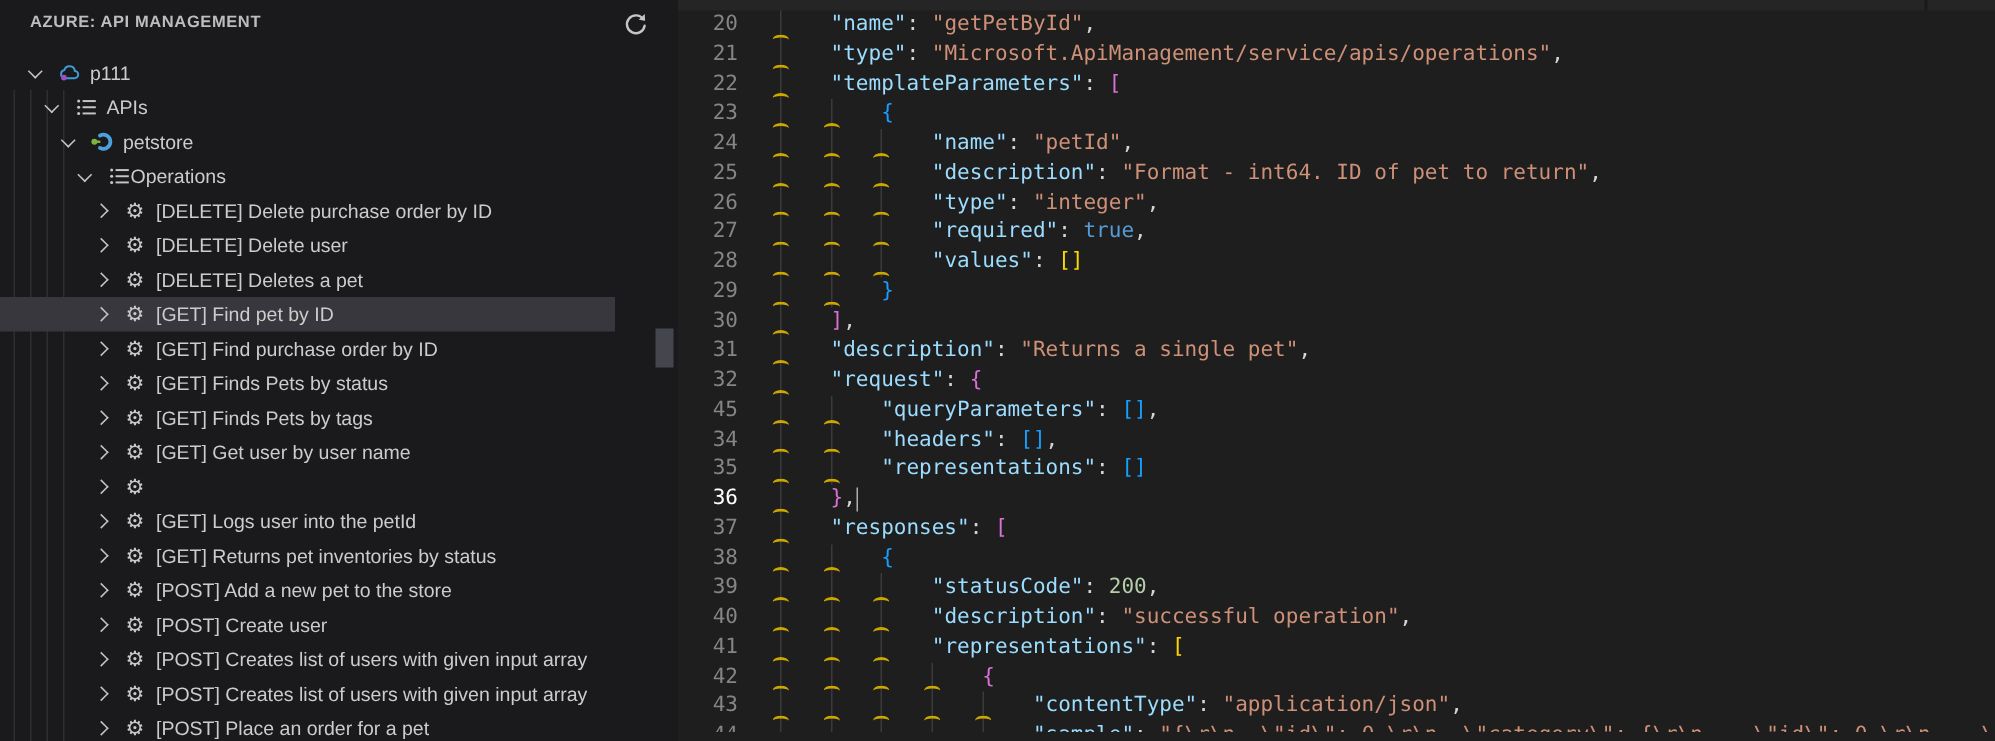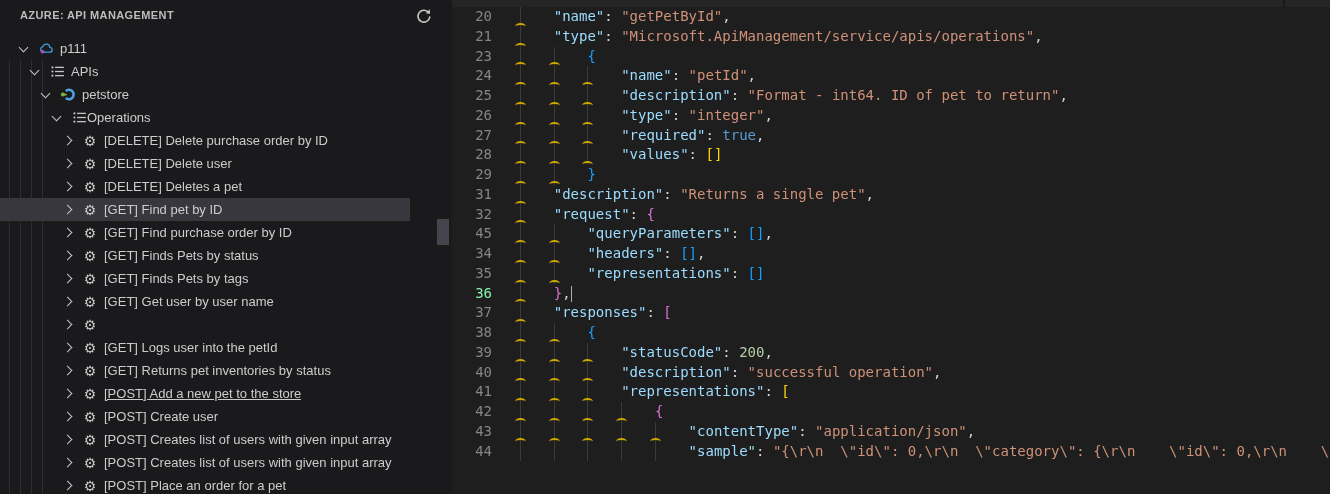--- a/index.html
+++ b/index.html
@@ -28,21 +28,21 @@
 
   
   #editor{position:absolute;left:452px;top:0;width:878px;height:488px;background:#1e1e1e;overflow:hidden;}
   #editor-top-edge{position:absolute;left:0;top:0;width:878px;height:7px;background:#252526;}
   #top-edge-divider{position:absolute;left:831px;top:0;width:2px;height:7px;background:#1a1a1a;}
   #code{position:absolute;left:0;top:7px;width:878px;
         font-family:"DejaVu Sans Mono",monospace;font-size:14px;}
   .line{position:relative;height:19.75px;line-height:19.75px;display:flex;}
   .ln{flex:none;width:60px;text-align:right;padding-right:20px;box-sizing:border-box;
       color:#858585;user-select:none;}
-  .ln.active{color:#86efac;}
+  .ln.active{color:#ffffff;}
   .lc{position:relative;flex:1;overflow:visible;}
   .iguide{position:absolute;top:0;width:1px;height:19.75px;background:#3a3a3a;}
   .squig{position:absolute;bottom:-3px;width:11px;height:5px;border-top:2px solid #cca700;
          border-radius:55% 55% 0 0;}
   .txt{position:absolute;top:0;white-space:pre;}
   .cursor{position:absolute;top:2px;width:1.3px;height:16px;background:#aeafad;}
 </style>
 </head>
 <body>
 
@@ -190,21 +190,21 @@
           <span class="tree-icon" style="margin-left: 11px;">
             <span class="gear-glyph">⚙</span>
           </span>
           <span class="tree-label" style="margin-left: 6px;">[GET] Returns pet inventories by status</span>
         </div>
         <div class="tree-row" style="top: 382px;">
           <span class="chev collapsed" style="margin-left: 64px;"></span>
           <span class="tree-icon" style="margin-left: 11px;">
             <span class="gear-glyph">⚙</span>
           </span>
-          <span class="tree-label" style="margin-left: 6px; text-decoration: underline;">[POST] Add a new pet to the store</span>
+          <span class="tree-label" style="margin-left: 6px;">[POST] Add a new pet to the store</span>
         </div>
         <div class="tree-row" style="top: 405px;">
           <span class="chev collapsed" style="margin-left: 64px;"></span>
           <span class="tree-icon" style="margin-left: 11px;">
             <span class="gear-glyph">⚙</span>
           </span>
           <span class="tree-label" style="margin-left: 6px;">[POST] Create user</span>
         </div>
         <div class="tree-row" style="top: 428px;">
           <span class="chev collapsed" style="margin-left: 64px;"></span>
@@ -246,20 +246,28 @@
         </div>
         <div class="line">
           <div class="ln">21</div>
           <div class="lc">
             <div class="iguide" style="left: 8px;"></div>
             <div class="squig" style="left: 3px;"></div>
             <span class="txt" style="left: 41.72px;"><span style="color: rgb(156, 220, 254);">"type"</span><span style="color: rgb(212, 212, 212);">: </span><span style="color: rgb(206, 145, 120);">"Microsoft.ApiManagement/service/apis/operations"</span><span style="color: rgb(212, 212, 212);">,</span></span>
           </div>
         </div>
         <div class="line">
+          <div class="ln">22</div>
+          <div class="lc">
+            <div class="iguide" style="left: 8px;"></div>
+            <div class="squig" style="left: 3px;"></div>
+            <span class="txt" style="left: 41.72px;"><span style="color: rgb(156, 220, 254);">"templateParameters"</span><span style="color: rgb(212, 212, 212);">: </span><span style="color: rgb(218, 112, 214);">[</span></span>
+          </div>
+        </div>
+        <div class="line">
           <div class="ln">23</div>
           <div class="lc">
             <div class="iguide" style="left: 8px;"></div>
             <div class="squig" style="left: 3px;"></div>
             <div class="iguide" style="left: 41.72px;"></div>
             <div class="squig" style="left: 36.72px;"></div>
             <span class="txt" style="left: 75.44px;"><span style="color: rgb(23, 159, 255);">{</span></span>
           </div>
         </div>
         <div class="line">
@@ -323,20 +331,28 @@
           </div>
         </div>
         <div class="line">
           <div class="ln">29</div>
           <div class="lc">
             <div class="iguide" style="left: 8px;"></div>
             <div class="squig" style="left: 3px;"></div>
             <div class="iguide" style="left: 41.72px;"></div>
             <div class="squig" style="left: 36.72px;"></div>
             <span class="txt" style="left: 75.44px;"><span style="color: rgb(23, 159, 255);">}</span></span>
+          </div>
+        </div>
+        <div class="line">
+          <div class="ln">30</div>
+          <div class="lc">
+            <div class="iguide" style="left: 8px;"></div>
+            <div class="squig" style="left: 3px;"></div>
+            <span class="txt" style="left: 41.72px;"><span style="color: rgb(218, 112, 214);">]</span><span style="color: rgb(212, 212, 212);">,</span></span>
           </div>
         </div>
         <div class="line">
           <div class="ln">31</div>
           <div class="lc">
             <div class="iguide" style="left: 8px;"></div>
             <div class="squig" style="left: 3px;"></div>
             <span class="txt" style="left: 41.72px;"><span style="color: rgb(156, 220, 254);">"description"</span><span style="color: rgb(212, 212, 212);">: </span><span style="color: rgb(206, 145, 120);">"Returns a single pet"</span><span style="color: rgb(212, 212, 212);">,</span></span>
           </div>
         </div>

